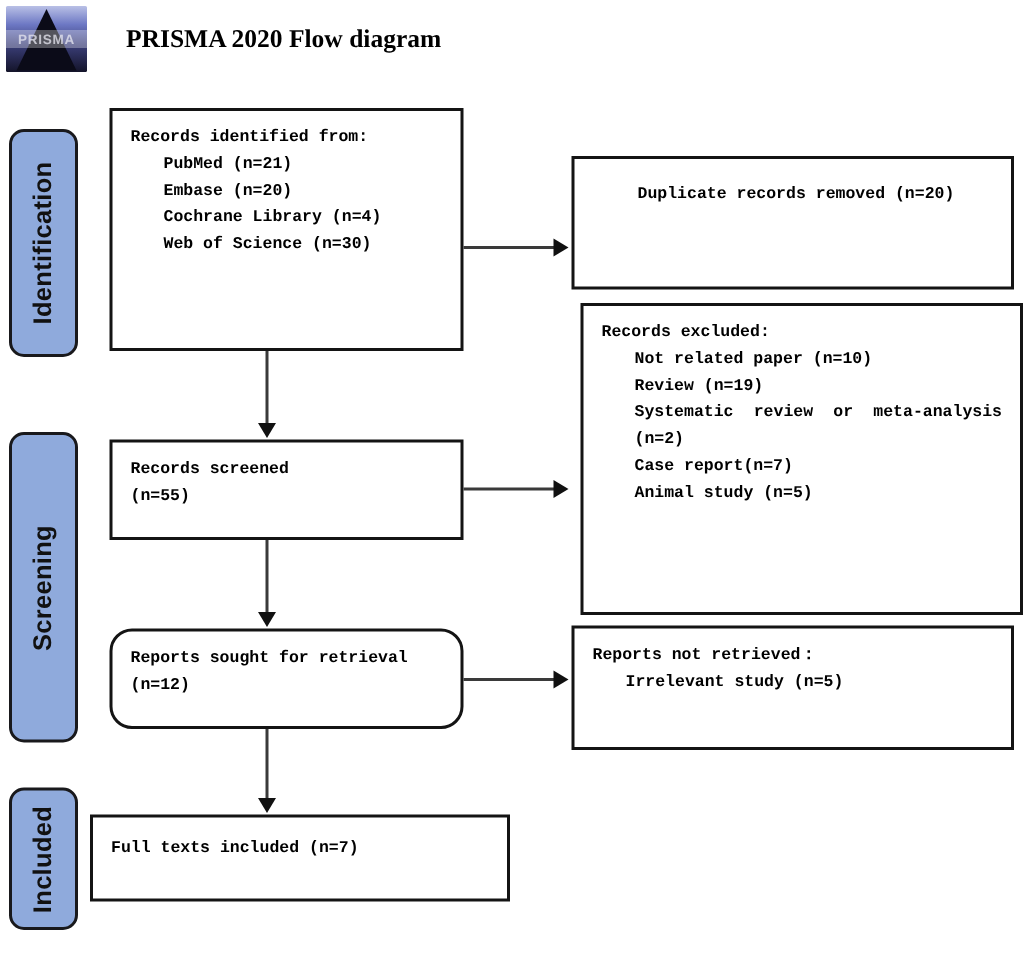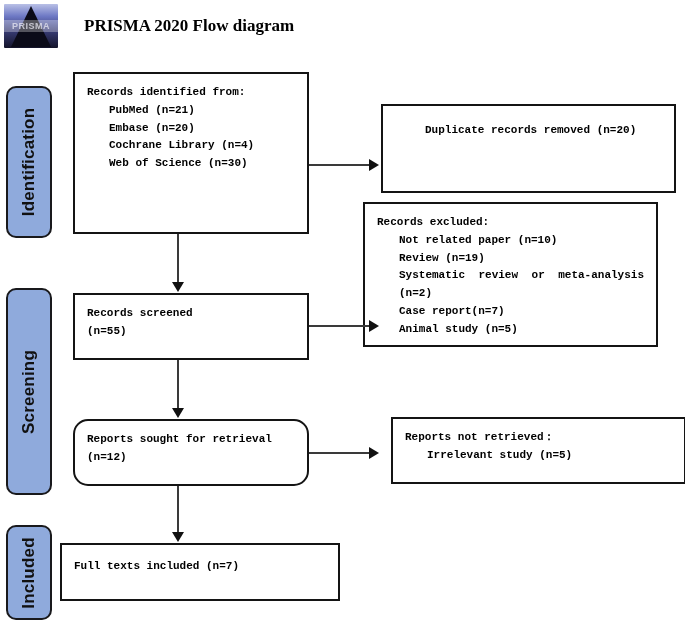--- a/index.html
+++ b/index.html
@@ -172,41 +172,41 @@
     <div class="line indent">PubMed (n=21)</div>
     <div class="line indent">Embase (n=20)</div>
     <div class="line indent">Cochrane Library (n=4)</div>
     <div class="line indent">Web of Science (n=30)</div>
   </div>
 
   <div class="node" style="left:381px; top:104px; width:295px; height:89px; padding-top:16px;">
     <div class="line indent" style="padding-left:30px;">Duplicate records removed (n=20)</div>
   </div>
 
-  <div class="node" style="left:363px; top:202px; width:295px; height:145px;">
+  <div class="node" style="left:387px; top:202px; width:295px; height:208px;">
     <div class="line">Records excluded:</div>
     <div class="line indent">Not related paper (n=10)</div>
     <div class="line indent">Review (n=19)</div>
     <div class="line just">Systematic review or meta-analysis</div>
     <div class="line" style="padding-left:22px;">(n=2)</div>
     <div class="line indent">Case report(n=7)</div>
     <div class="line indent">Animal study (n=5)</div>
   </div>
 
   <div class="node" style="left:73px; top:293px; width:236px; height:67px;">
     <div class="line">Records screened</div>
     <div class="line">(n=55)</div>
   </div>
 
   <div class="node" style="left:73px; top:419px; width:236px; height:67px;border-radius:15px;">
     <div class="line">Reports sought for retrieval</div>
     <div class="line">(n=12)</div>
   </div>
 
-  <div class="node" style="left:381px; top:417px; width:295px; height:67px;margin-left:10px;">
+  <div class="node" style="left:381px; top:417px; width:295px; height:83px;">
     <div class="line">Reports not retrieved：</div>
     <div class="line indent">Irrelevant study (n=5)</div>
   </div>
 
   <div class="node" style="left:60px; top:543px; width:280px; height:58px; padding-top:13px;">
     <div class="line">Full texts included (n=7)</div>
   </div>
 
   <div class="conn h" style="left:309px; top:164px; width:62px;"></div>
   <div class="arrow-right" style="left:369px; top:159px;"></div>

